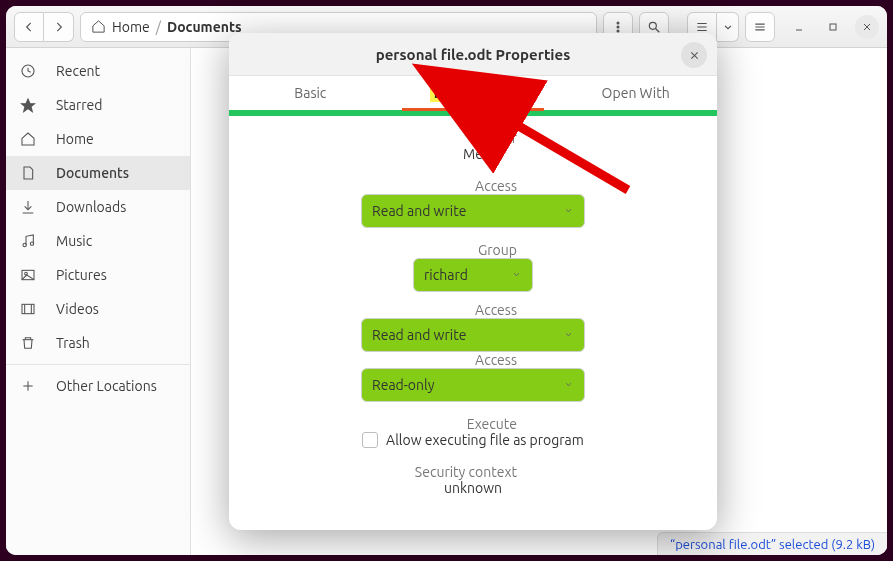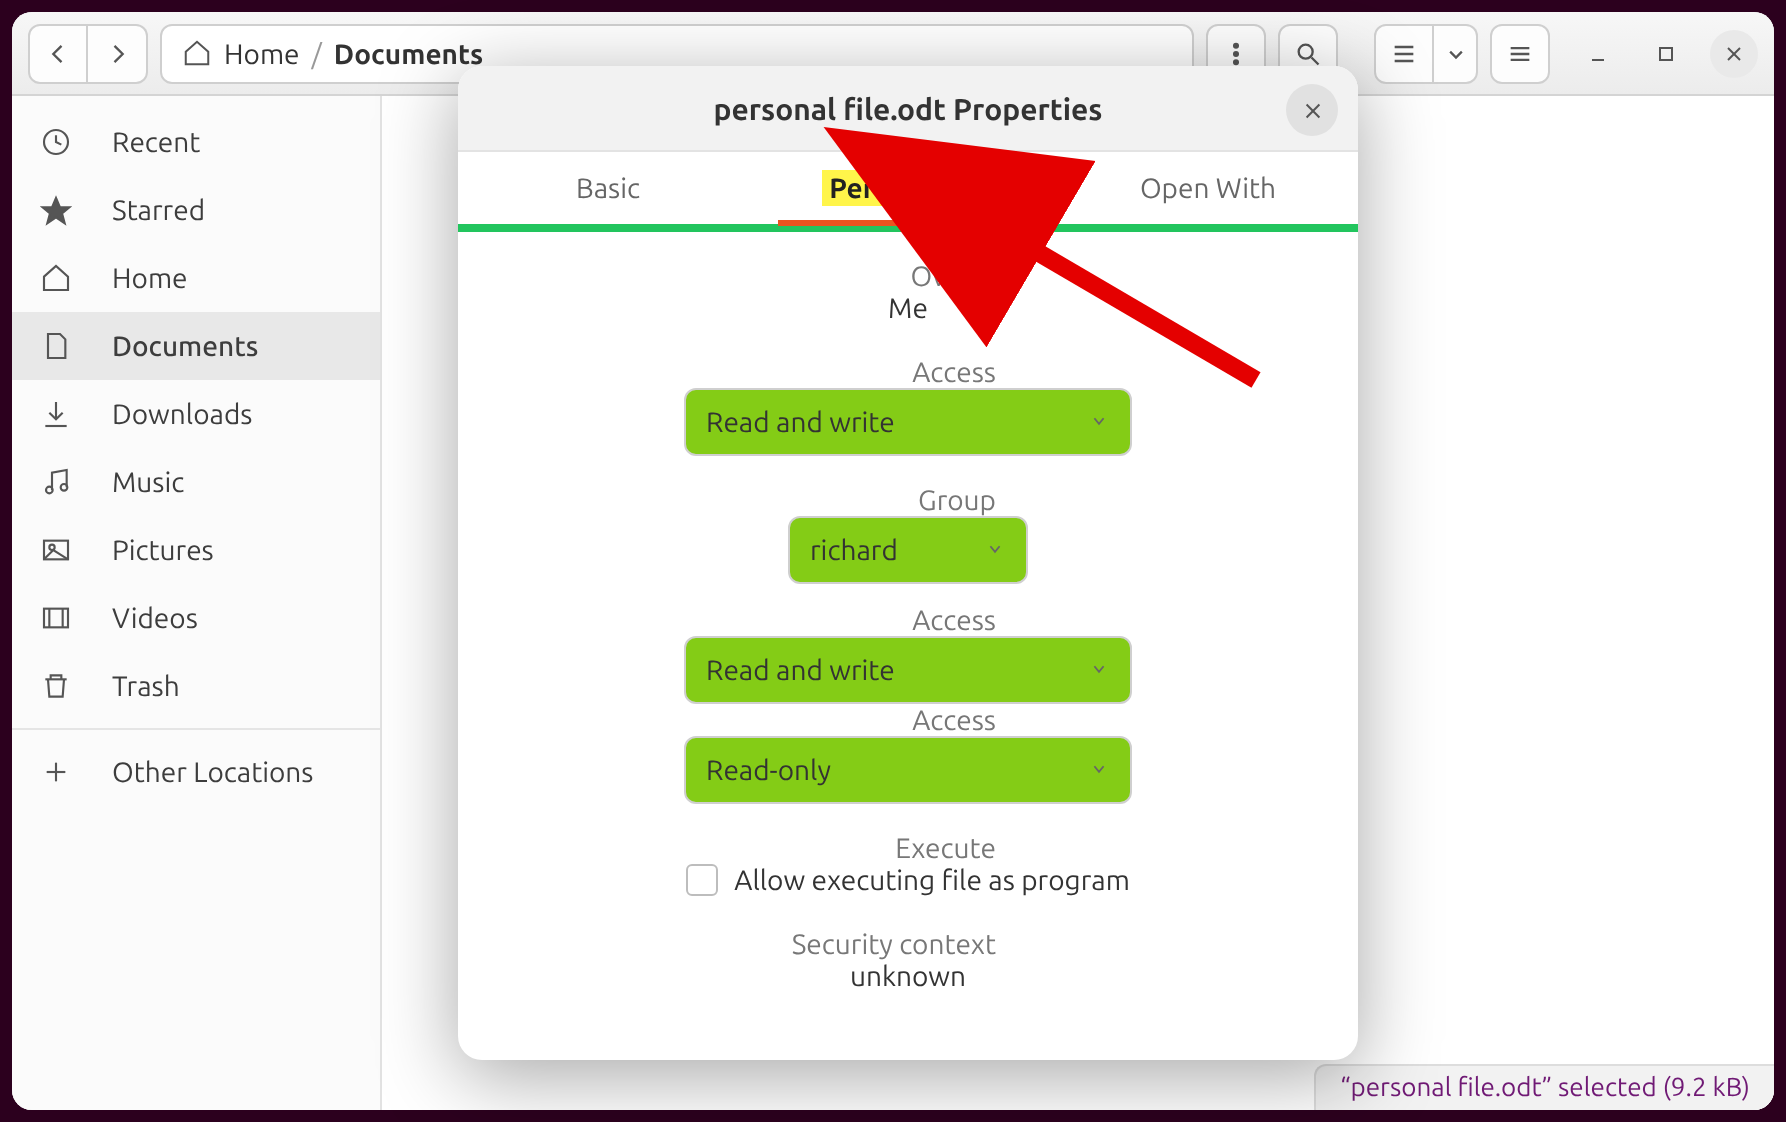--- a/index.html
+++ b/index.html
@@ -31,29 +31,29 @@
   
   .body-row { flex:1; display:flex; position:relative; overflow:hidden;}
   .sidebar { width:185px; background:#fbfbfb; border-right:1px solid #e2e2e2; padding-top:6px; overflow:hidden;}
   .side-item { display:flex; align-items:center; gap:20px; padding:9px 14px; color:#3d3d3d; }
   .side-item.active { background:#e8e8e8; font-weight:500;}
   .side-item svg { width:16px; height:16px; fill:none; stroke:#555; stroke-width:1.6; }
   .side-sep { height:1px; background:#e5e5e5; margin:4px 0;}
   .content { flex:1; background:#ffffff; position:relative;}
   
   
-  .statusbar { position:absolute; right:0; bottom:0; background:#f2f2f2; border-top:1px solid #ddd; border-left:1px solid #ddd; border-top-left-radius:6px; padding:4px 12px; color:#701a75; font-size:13px;}
-
-  
-  .dialog { position:absolute; left:229px; top:33px; width:450px; height:497px; background:#fff; border-radius:12px; box-shadow:0 8px 40px rgba(0,0,0,.35); overflow:hidden; display:flex; flex-direction:column;}
+  .statusbar { position:absolute; right:0; bottom:0; background:#f2f2f2; border-top:1px solid #ddd; border-left:1px solid #ddd; border-top-left-radius:6px; padding:4px 12px; color:#1d4ed8; font-size:13px;}
+
+  
+  .dialog { position:absolute; left:229px; top:33px; width:488px; height:497px; background:#fff; border-radius:12px; box-shadow:0 8px 40px rgba(0,0,0,.35); overflow:hidden; display:flex; flex-direction:column;}
   .dlg-header { height:44px; background:#f2f2f2; border-bottom:1px solid #e3e3e3; display:flex; align-items:center; justify-content:center; position:relative;}
   .dlg-title { font-weight:600; font-size:15px; color:#333;}
   .dlg-close { position:absolute; right:10px; top:9px; width:26px; height:26px; border-radius:50%; background:#e1e1e1; display:flex; align-items:center; justify-content:center;}
   .dlg-close svg{width:11px;height:11px;stroke:#555;stroke-width:2.2;fill:none;}
-  .dlg-tabs { display:flex; height:40px; border-bottom:4px solid #22c55e;}
+  .dlg-tabs { display:flex; height:40px; border-bottom:6px solid #22c55e;}
   .dlg-tab { flex:1; display:flex; align-items:center; justify-content:center; color:#666; position:relative;}
   .dlg-tab.active span { background:#fff54a; padding:1px 4px; color:#222; font-weight:700;}
   .dlg-tab.active::after { content:""; position:absolute; bottom:-1px; left:10px; right:10px; height:3px; background:#e95420;}
   .dlg-body { flex:1; padding:14px 22px 18px 22px; }
   .form-row { display:flex; align-items:center; min-height:38px; margin-bottom:10px;flex-direction:column;}
   .form-row .lbl { width:120px; text-align:right; padding-right:16px; color:#777; font-size:14px;}
   .form-row .val { color:#333; }
   .combo { height:34px; min-width:120px; border:1px solid #cfcfcf; border-radius:6px; background:#84cc16; display:flex; align-items:center; padding:0 10px; position:relative; color:#333;}
   .combo.wide { width:224px;}
   .combo .chev { position:absolute; right:10px; top:50%; transform:translateY(-50%);}

